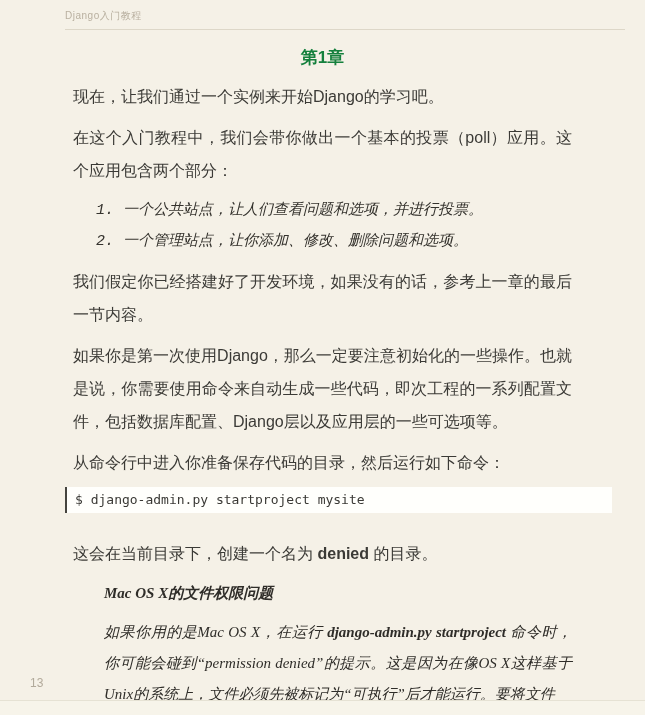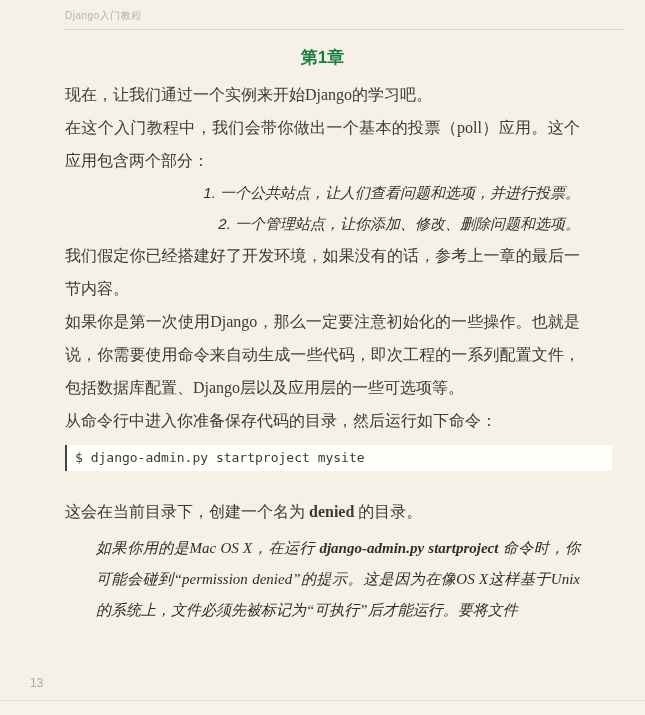--- a/index.html
+++ b/index.html
@@ -31,29 +31,29 @@
     font-weight: bold;
     color: #15803d;
     line-height: 28px;
   }
   .doc {
     margin: 6px 65px 0 65px;
     font-size: 16px;
     line-height: 33px;
     text-align: justify;
   }
-  .doc p { margin: 0; font-family: Liberation Serif, serif; }
+  .doc p { margin: 8px; }
   .list-block {
     margin: 0 0 0 31px;
-    font-family: Liberation Sans, sans-serif;
+    font-family: Liberation Mono, monospace;
     font-style: italic;
     font-size: 15px;
     line-height: 31px;
     color: #34322d;
-    text-align: right;
+    text-align: left;
   }
   .section-heading {
     font-weight: bold;
     font-size: 16px;
     line-height: 33px;
     color: #2e2d29;
   }
   .codeblock {
     position: relative;
     margin: 8px -32px 8px 0;
@@ -128,19 +128,20 @@
   <p>如果你是第一次使用Django，那么一定要注意初始化的一些操作。也就是说，你需要使用命令来自动生成一些代码，即次工程的一系列配置文件，包括数据库配置、Django层以及应用层的一些可选项等。</p>
   <p>从命令行中进入你准备保存代码的目录，然后运行如下命令：</p>
 
   <div class="codeblock">
     <span>$ django-admin.py startproject mysite</span>
   </div>
 
   <p class="result-para"><span>这会在当前目录下，创建一个名为 </span><span class="bold">denied</span><span> 的目录。</span></p>
 
   <div class="note-block">
+    <p class="note-heading">Mac OS X的文件权限问题</p>
     <p class="note-body"><span>如果你用的是Mac OS X，在运行 </span><span class="bold">django-admin.py startproject</span><span> 命令时，你可能会碰到“permission denied”的提示。这是因为在像OS X这样基于Unix的系统上，文件必须先被标记为“可执行”后才能运行。要将文件</span></p>
   </div>
 </div>
 
 <div class="page-footer-number">13</div>
 <div class="bottom-divider"></div>
 <div class="bottom-strip"></div>
 
 </body></html>

